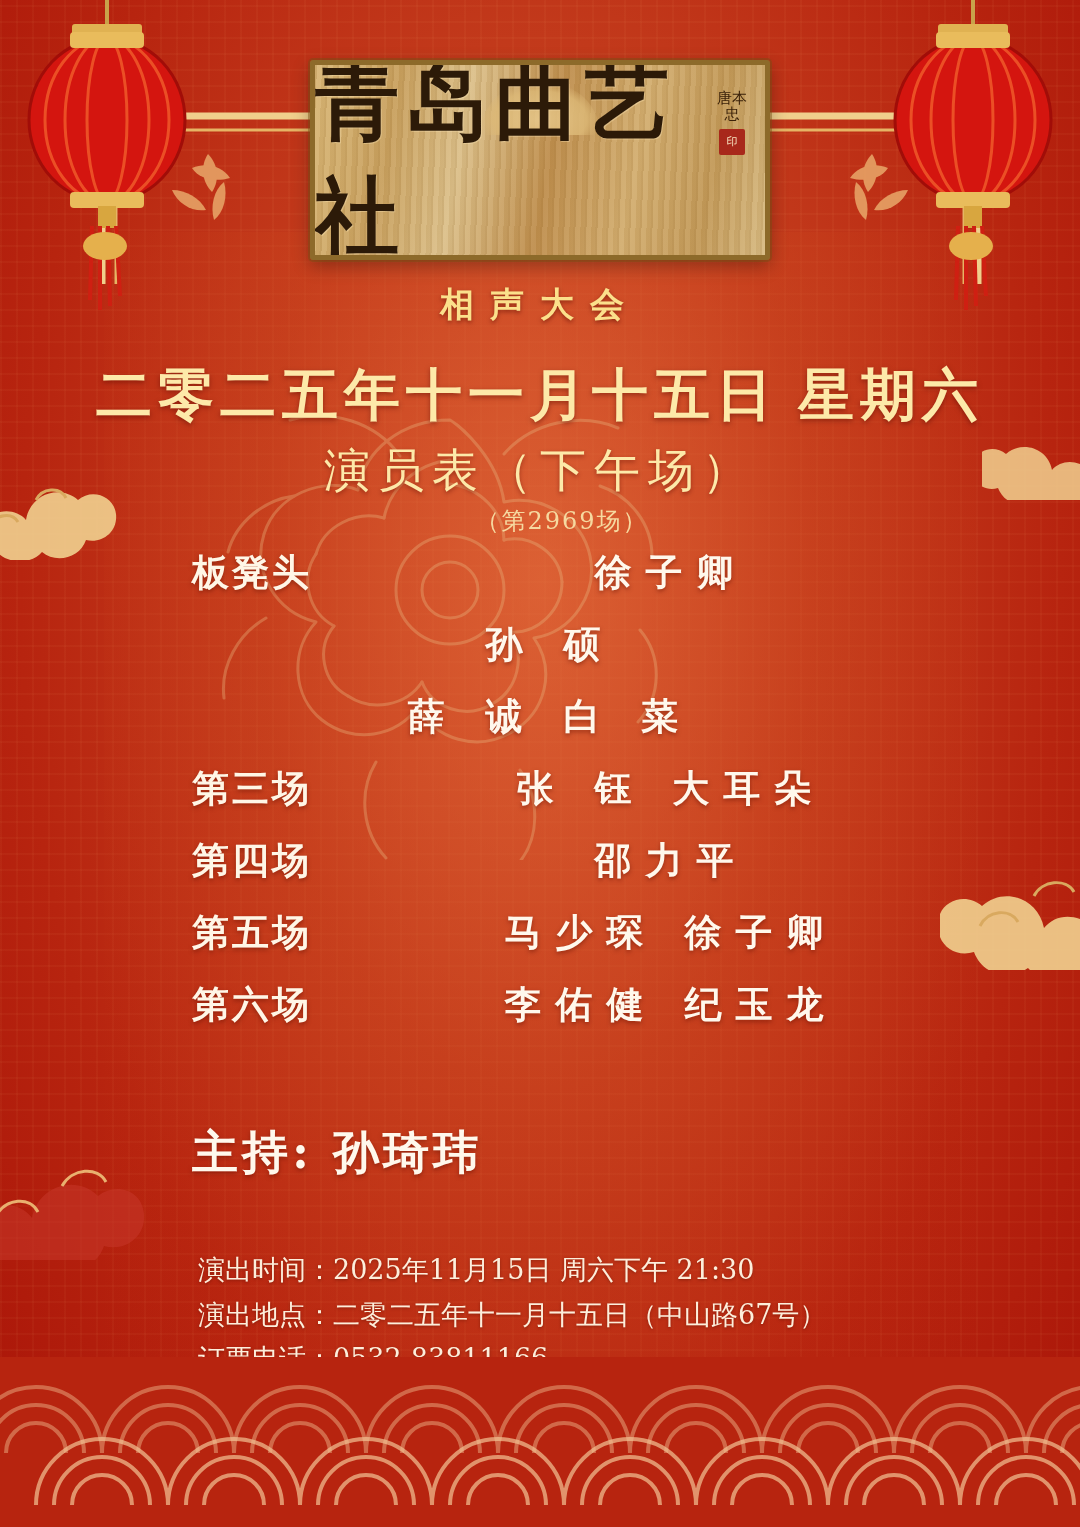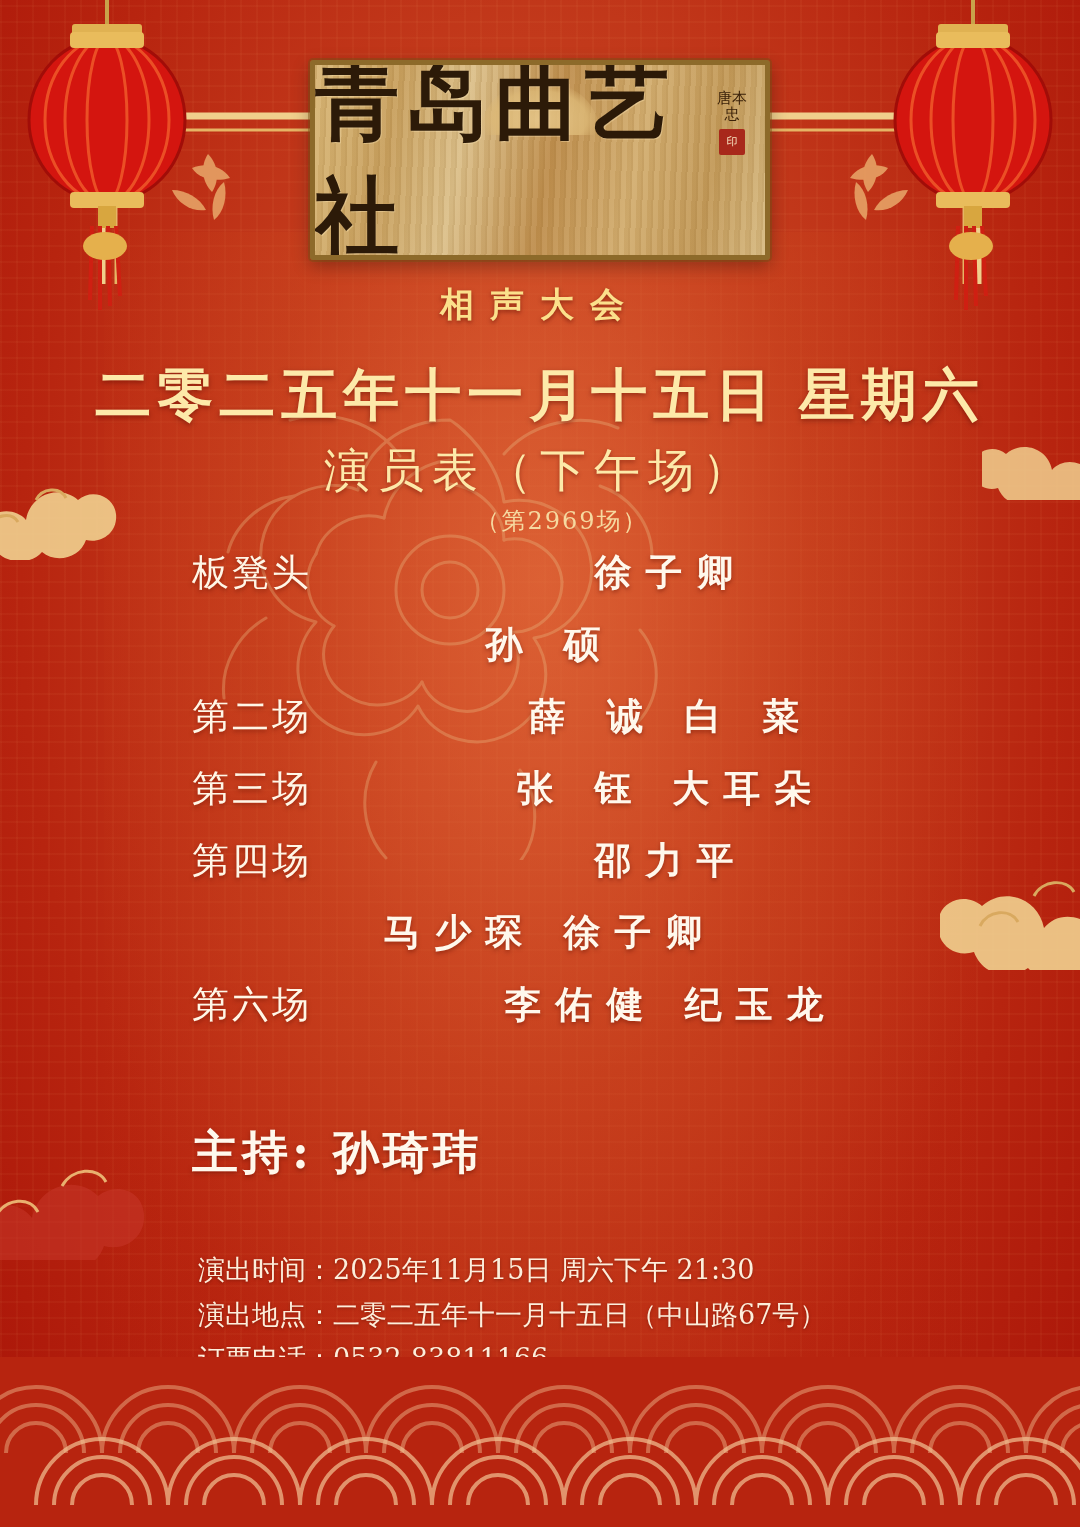--- a/index.html
+++ b/index.html
@@ -165,21 +165,21 @@
     font-size: 34px;
     letter-spacing: 16px;
     color: #fbe08b;
     text-shadow: 0 2px 4px rgba(90,10,0,0.55);
   }
   .title-date {
     position: absolute;
     top: 358px;
     width: 100%;
     text-align: center;
-    font-family: Liberation Sans, sans-serif;
+    font-family: Liberation Serif, serif;
     font-weight: 700;
     font-size: 56px;
     letter-spacing: 6px;
     color: #fde9a9;
     text-shadow: 0 2px 5px rgba(90,10,0,0.5);
   }
   .title-cast {
     position: absolute;
     top: 440px;
     width: 100%;
@@ -211,21 +211,21 @@
   }
   .cast-row {
     display: flex;
     align-items: baseline;
     height: 72px;
   }
   .cast-slot {
     width: 200px;
     font-family: "DejaVu Serif", serif;
     font-size: 37px;
-    font-weight: 400;
+    font-weight: 700;
     letter-spacing: 3px;
     color: #fff6e6;
     text-shadow: 0 2px 4px rgba(100,15,0,0.5);
     padding-left: 42px;
     white-space: nowrap;
   }
   .cast-perf {
     flex: 1;
     text-align: center;
     font-family: "DejaVu Serif", serif;
@@ -432,32 +432,32 @@
 
     <div class="cast-list">
       <div class="cast-row">
         <div class="cast-slot">板凳头</div>
         <div class="cast-perf">徐子卿</div>
       </div>
       <div class="cast-row">
         <div class="cast-perf">孙  硕</div>
       </div>
       <div class="cast-row">
-        <div class="cast-slot">第二场</div>
         <div class="cast-perf">薛  诚  白  菜</div>
       </div>
       <div class="cast-row">
         <div class="cast-slot">第三场</div>
         <div class="cast-perf">张  钰  大耳朵</div>
       </div>
       <div class="cast-row">
         <div class="cast-slot">第四场</div>
         <div class="cast-perf">邵力平</div>
       </div>
       <div class="cast-row">
+        <div class="cast-slot">第五场</div>
         <div class="cast-perf">马少琛  徐子卿</div>
       </div>
       <div class="cast-row">
         <div class="cast-slot">第六场</div>
         <div class="cast-perf">李佑健  纪玉龙</div>
       </div>
     </div>
 
     <div class="host">主持: 孙琦玮</div>
 

